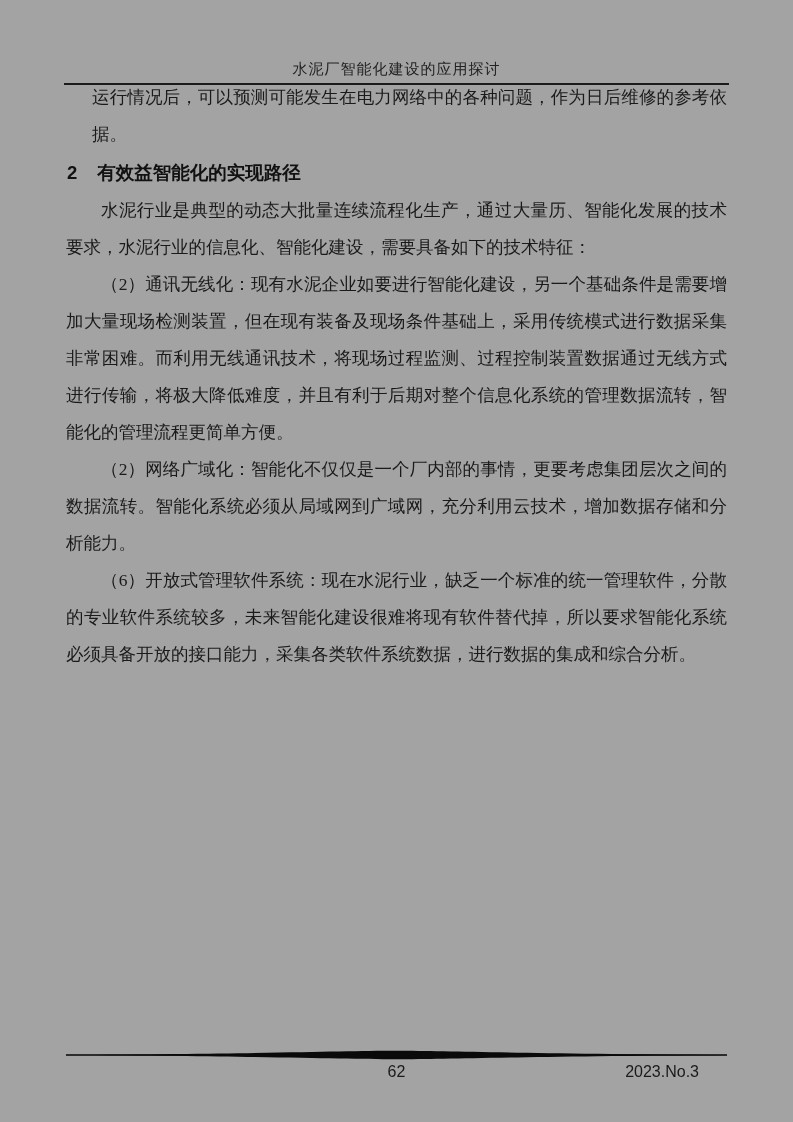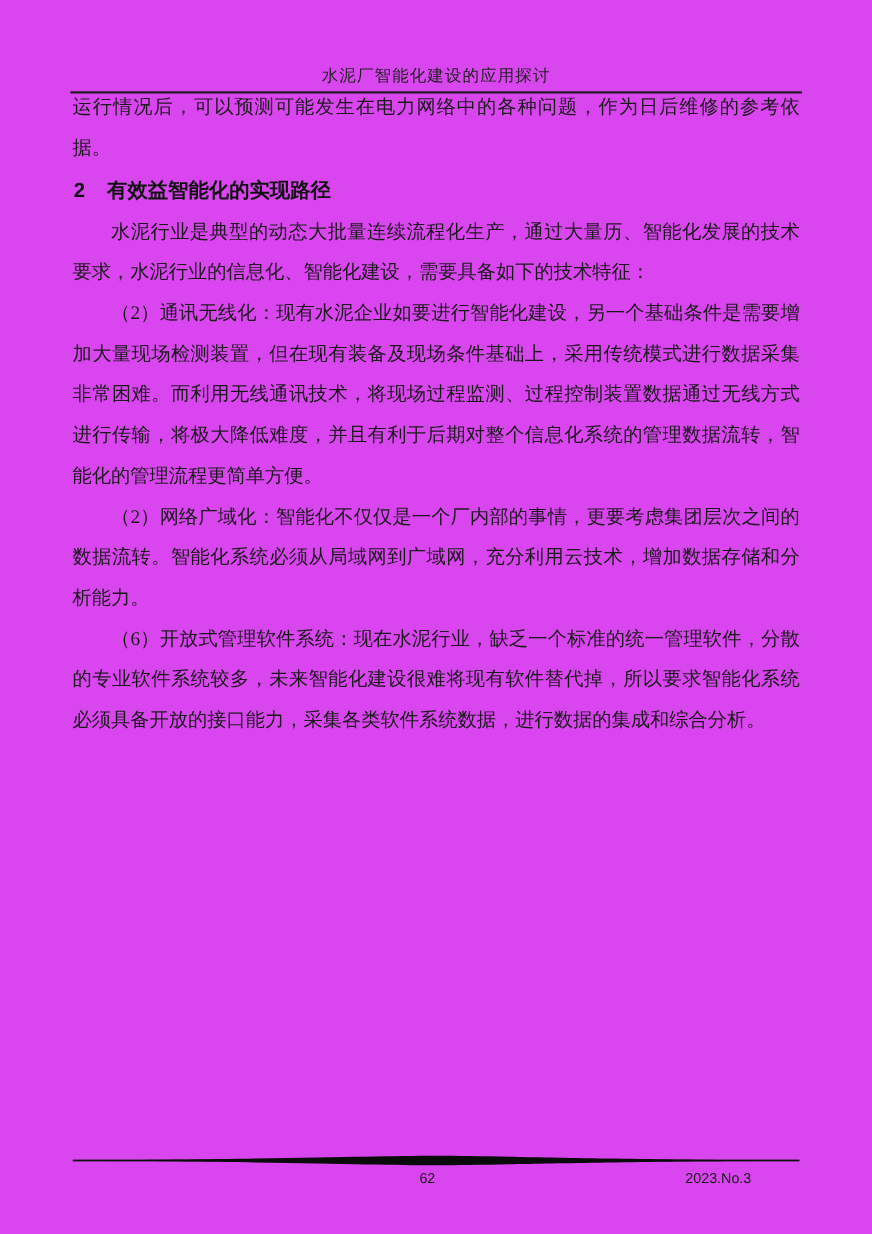--- a/index.html
+++ b/index.html
@@ -4,21 +4,21 @@
 <style>
   html, body {
     margin: 0;
     padding: 0;
     background: #ffffff;
   }
   .page {
     position: relative;
     width: 793px;
     height: 1122px;
-    background: #d946ef;
+    background: #a3a3a3;
     color: #1a1a1a;
     overflow: hidden;
     font-family: "Liberation Serif", "DejaVu Serif", serif;
     text-decoration: underline;
   }
   .running-head {
     position: absolute;
     top: 60px;
     left: 66px;
     right: 66px;
@@ -43,20 +43,21 @@
     font-size: 17.5px;
     line-height: 37px;
     text-align: justify;
   }
   .body-text p {
     margin: 0;
     text-indent: 2em;
   }
   .body-text p.continuation {
     text-indent: 0;
+    margin-left: 26px;
   }
   .section-heading {
     font-family: "Liberation Sans", "DejaVu Sans", sans-serif;
     font-size: 18.5px;
     font-weight: bold;
     margin: 1px;
     line-height: 37px;
     text-align: left;
     color: #111111;
   }
@@ -68,24 +69,24 @@
     position: absolute;
     top: 1050px;
     left: 66px;
     width: 661px;
     height: 10px;
   }
   .footer-meta {
     position: absolute;
     top: 1063px;
     left: 0;
-    right: 16px;
+    right: 0;
     height: 18px;
     font-family: "Liberation Sans", "DejaVu Sans", sans-serif;
-    font-size: 13px;
+    font-size: 16px;
     color: #1a1a1a;
   }
   .page-number {
     position: absolute;
     left: 0;
     right: 0;
     text-align: center;
   }
   .issue-label {
     position: absolute;

